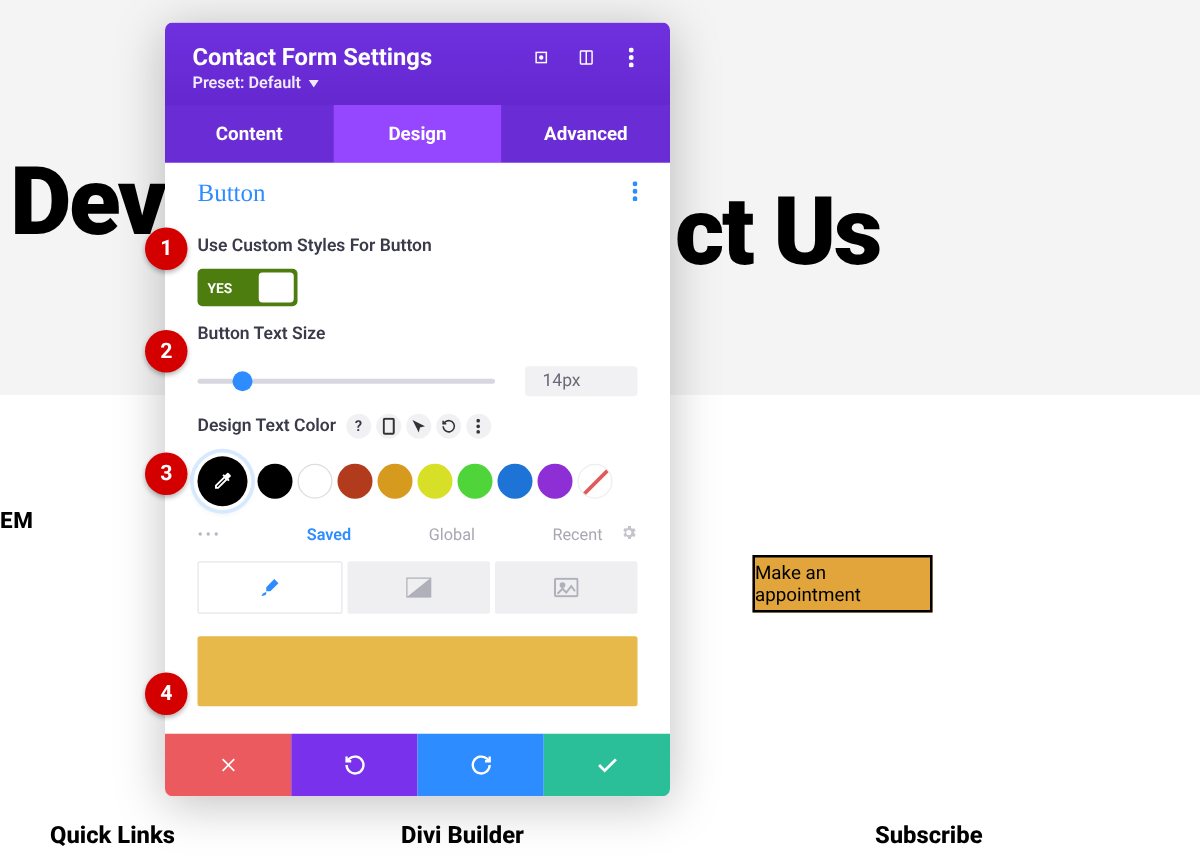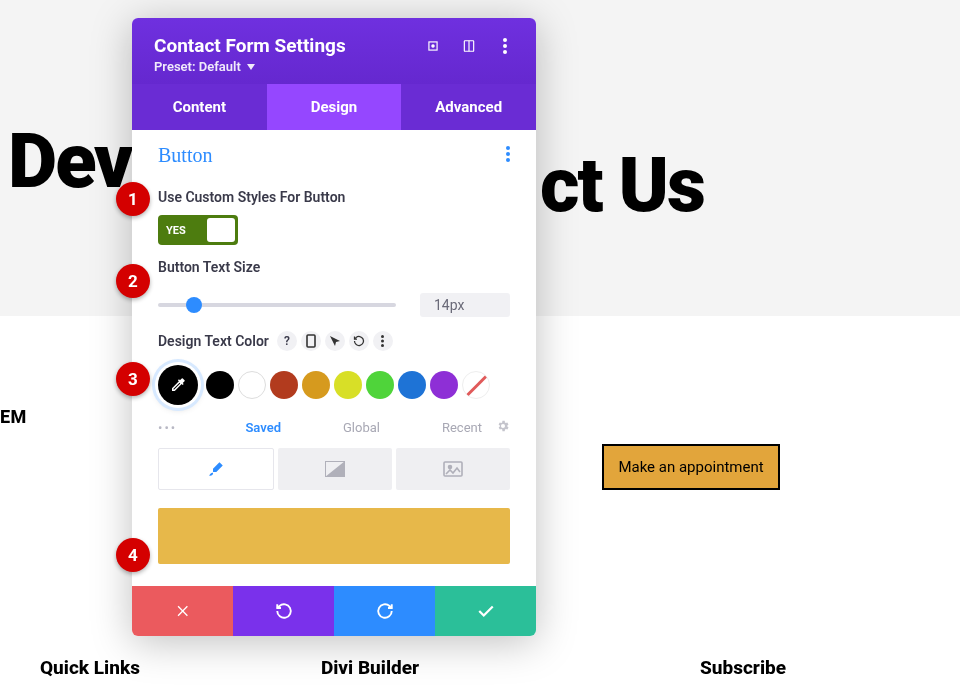--- a/index.html
+++ b/index.html
@@ -11,21 +11,21 @@
   .bg-grey-area { position:absolute; left:0; right:0; top:388px; height:252px; background:#f4f4f4; z-index:-1;}
   .bg-white-box { position:absolute; left:0; top:388px; width:580px; height:100px; background:#fff;}
   .bg-em { position:absolute; left:0; top:406px; font-weight:800; font-size:18px; letter-spacing:0.5px; color:#000;}
   .heading-big {
     position:absolute; left:8px; top:116px; font-size:76px; font-weight:900; letter-spacing:-2px; color:#000;
   }
   .heading-right {
     position:absolute; left:540px; top:116px; font-size:76px; font-weight:900; letter-spacing:-2px; color:#000;margin-top:24px;
   }
   .cta-btn {
-    position:absolute; left:602px; top:444px; width:178px; height:46px;
+    position:absolute; left:602px; top:444px; width:144px; height:46px;
     background:#e2a53b; border:2px solid #000; display:flex; align-items:center; justify-content:center;
     font-size:15px; color:#000; cursor:pointer;
   }
   .footer-cols {
     position:absolute; left:40px; right:40px; top:656px; display:flex; color:#000; font-weight:800; font-size:19px;
   }
   .footer-cols > div { flex:1; }
   .footer-cols > div:nth-child(2){ text-align:center;}
   .footer-cols > div:nth-child(3){ text-align:left; padding-left:220px;}
 

